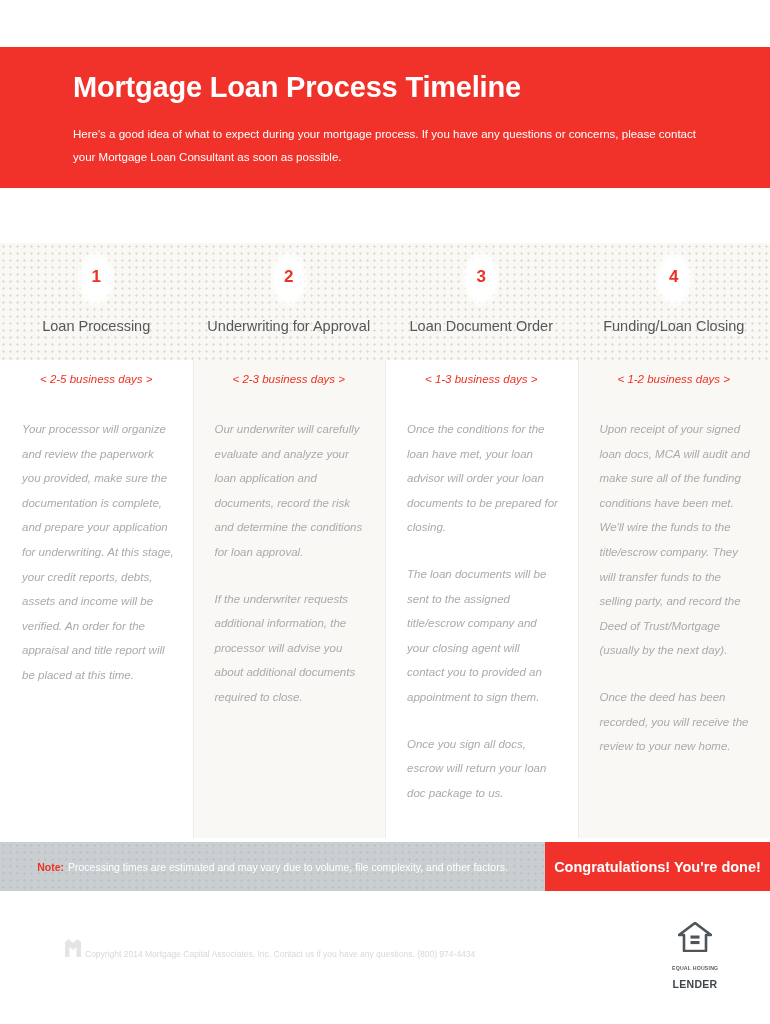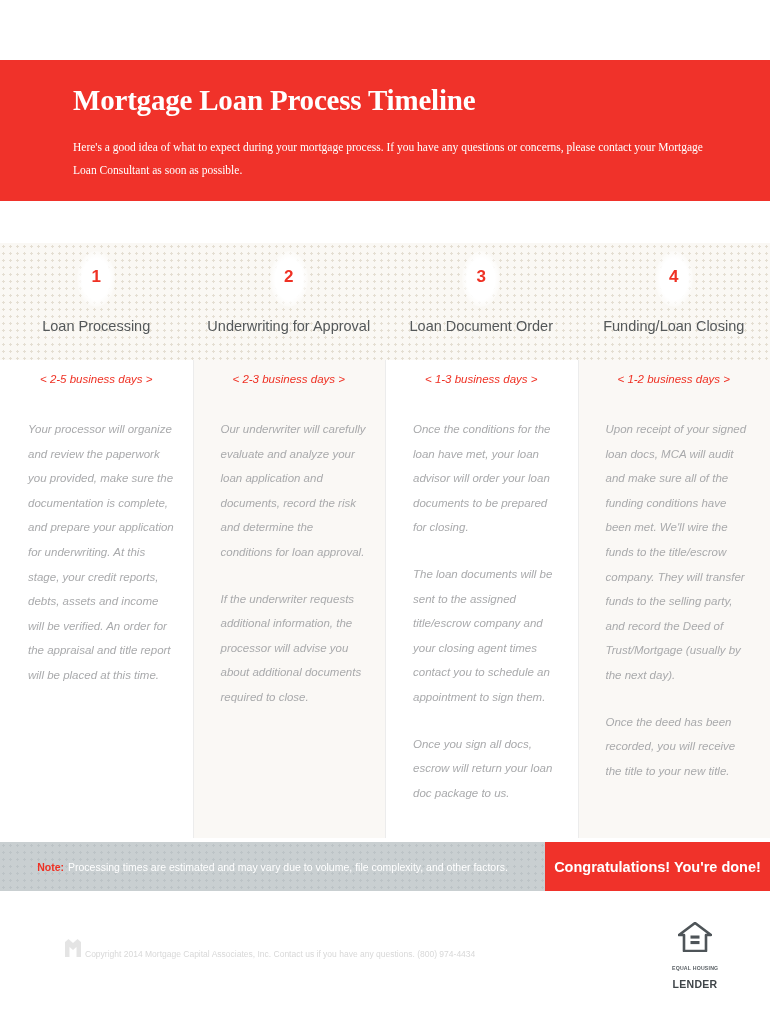--- a/index.html
+++ b/index.html
@@ -13,26 +13,25 @@
     background: #ffffff;
     font-family: "Liberation Sans", sans-serif;
     overflow: hidden;
     position: relative;
   }
 
   
   .header-banner {
     position: absolute;
     left: 0;
-    top: 60px;
+    top: 47px;
     width: 770px;
     height: 141px;
     background: #f0322a;
     box-sizing: border-box;
-    font-family: Liberation Serif, serif;
   }
   .header-title {
     position: absolute;
     left: 73px;
     top: 24px;
     font-size: 29px;
     font-weight: bold;
     color: #ffffff;
     letter-spacing: -0.2px;
     white-space: nowrap;
@@ -135,21 +134,21 @@
     font-size: 11.5px;
     color: #ef3124;
     padding-top: 13px;
     padding-bottom: 10px;
     white-space: nowrap;
   }
   .col-body {
     padding-top: 22px;
   }
   .col-body p {
-    margin: 0 0 22px 10px;
+    margin: 0 0 22px 4px;
     font-size: 11.5px;
     line-height: 24.6px;
     color: #a9aaac;
   }
   .col-body p:last-child { margin-bottom: 0; }
 
   
   .note-bar {
     position: absolute;
     left: 0;
@@ -300,30 +299,30 @@
     <div class="col-body">
       <p>Our underwriter will carefully evaluate and analyze your loan application and documents, record the risk and determine the conditions for loan approval.</p>
       <p>If the underwriter requests additional information, the processor will advise you about additional documents required to close.</p>
     </div>
   </div>
 
   <div class="col">
     <div class="col-days">&lt;  1-3 business days  &gt;</div>
     <div class="col-body">
       <p>Once the conditions for the loan have met, your loan advisor will order your loan documents to be prepared for closing.</p>
-      <p>The loan documents will be sent to the assigned title/escrow company and your closing agent times contact you to schedule an appointment to sign them.</p>
+      <p>The loan documents will be sent to the assigned title/escrow company and your closing agent will contact you to provided an appointment to sign them.</p>
       <p>Once you sign all docs, escrow will return your loan doc package to us.</p>
     </div>
   </div>
 
   <div class="col alt">
     <div class="col-days">&lt;  1-2 business days  &gt;</div>
     <div class="col-body">
       <p>Upon receipt of your signed loan docs, MCA will audit and make sure all of the funding conditions have been met. We'll wire the funds to the title/escrow company. They will transfer funds to the selling party, and record the Deed of Trust/Mortgage (usually by the next day).</p>
-      <p>Once the deed has been recorded, you will receive the title to your new title.</p>
+      <p>Once the deed has been recorded, you will receive the review to your new home.</p>
     </div>
   </div>
 
 </div>
 
 <div class="note-bar">
   <div class="note-text">
     <span class="note-label">Note:</span><span>Processing times are estimated and may vary due to volume, file complexity, and other factors.</span>
   </div>
 </div>

